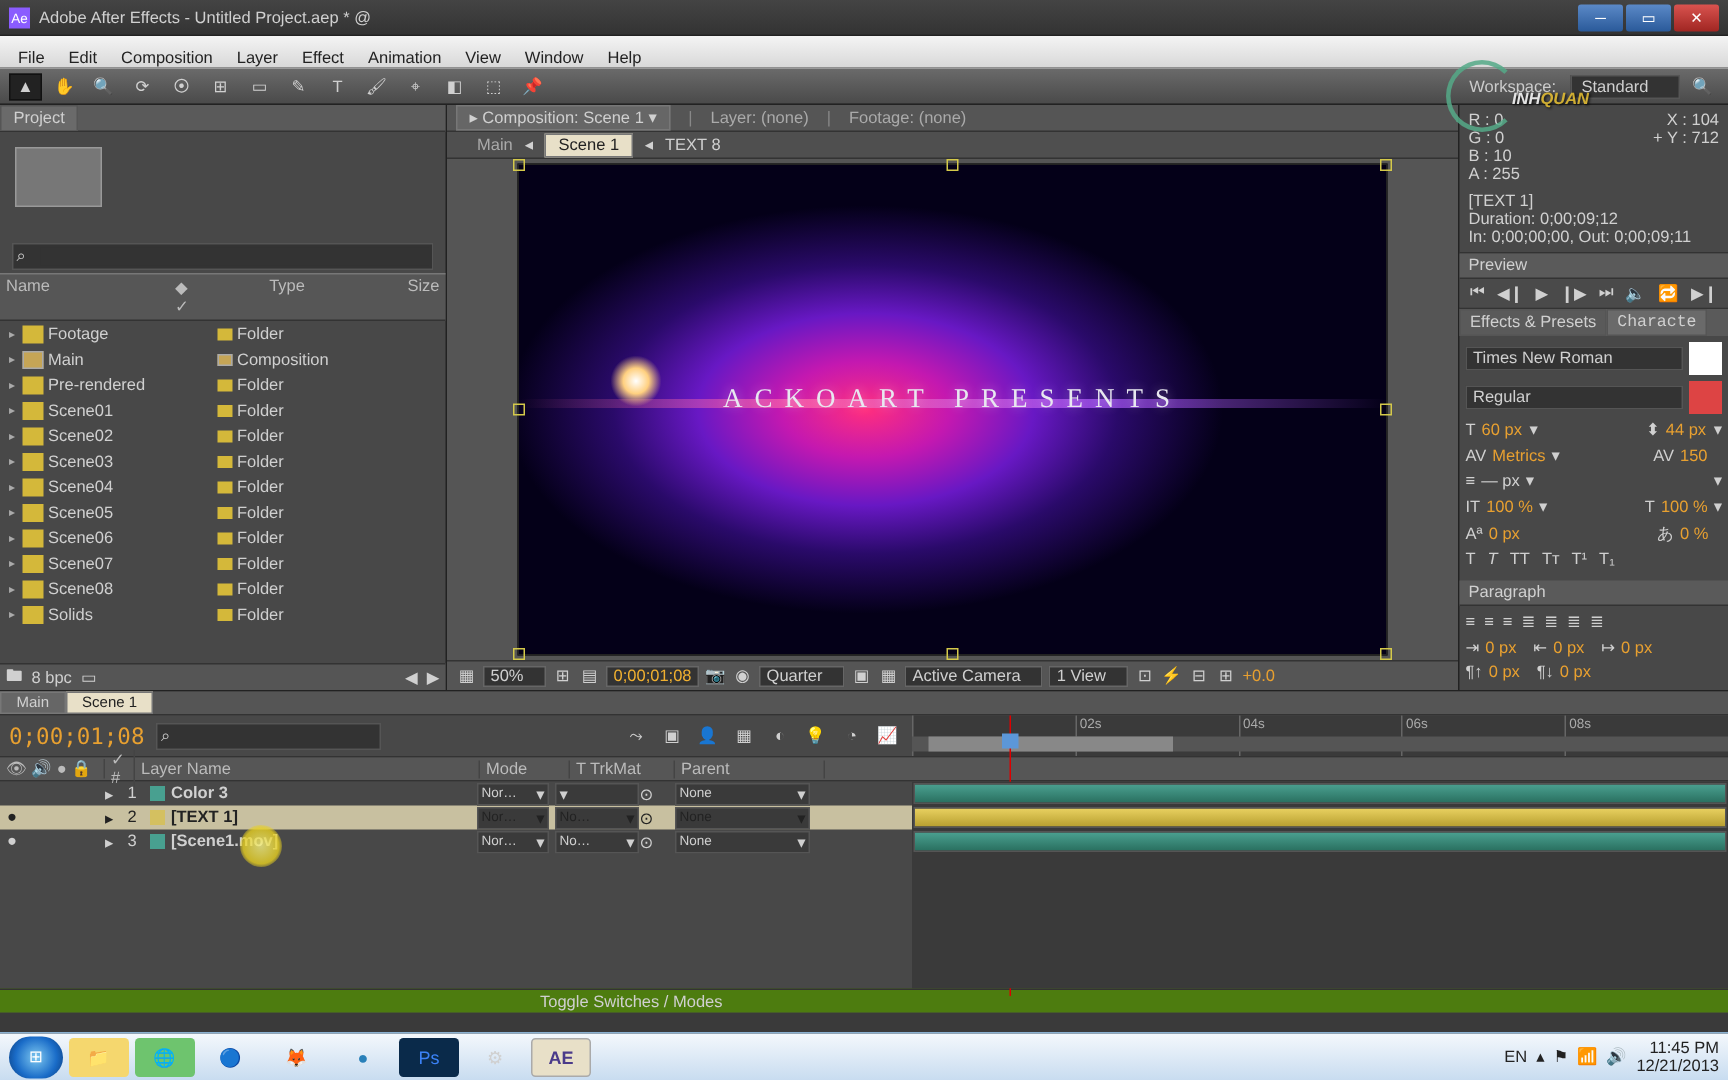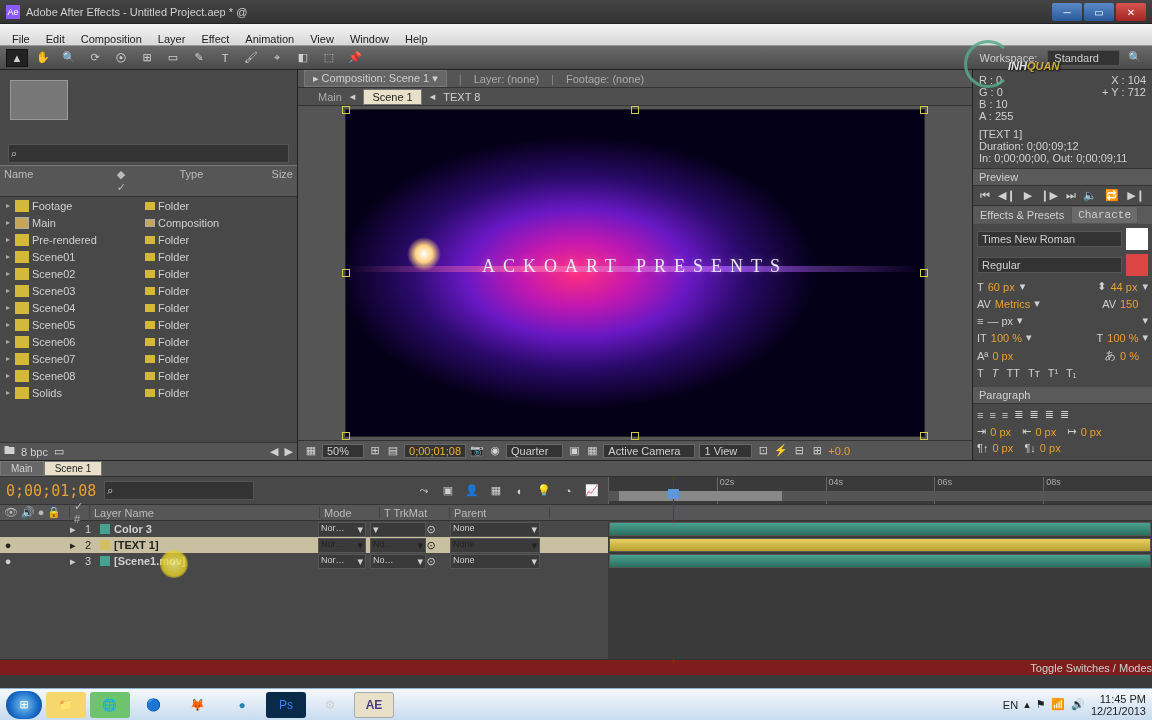--- a/index.html
+++ b/index.html
@@ -116,21 +116,21 @@
 .layer-row .idx { width: 16px; text-align: center; }
 .layer-row .swatch { width: 10px; height: 10px; margin: 0 4px; }
 .layer-row .lname { width: 200px; font-weight: bold; }
 .layer-row .mode { width: 48px; margin-left: 4px; background: #3a3a3a; border: 1px solid #555; padding: 0 2px; font-size: 9px; display: flex; justify-content: space-between; }
 .layer-row .trk { width: 56px; margin-left: 4px; background: #3a3a3a; border: 1px solid #555; padding: 0 2px; font-size: 9px; display: flex; justify-content: space-between; }
 .layer-row .par { width: 90px; margin-left: 14px; background: #3a3a3a; border: 1px solid #555; padding: 0 2px; font-size: 9px; display: flex; justify-content: space-between; }
 .layer-bar { position: absolute; height: 14px; left: 1px; right: 1px; border: 1px solid #555; }
 .bar1{top:1px;background:linear-gradient(#4aa090,#2a7060)}
 .bar2{top:17px;background:linear-gradient(#e8d060,#b8a030)}
 .bar3{top:33px;background:linear-gradient(#4aa090,#2a7060)}
-.tl-footer { height: 16px; background: #7f1d1d; display: flex; align-items: center; justify-content: flex-end; font-size: 9px; border-top: 1px solid #333; }
+.tl-footer { height: 16px; background: #4d7c0f; display: flex; align-items: center; justify-content: flex-start; font-size: 9px; border-top: 1px solid #333; }
 
 .taskbar { position: absolute; left: 0; right: 0; bottom: 0; height: 32px; background: linear-gradient(#f4f8fc,#c8dcf0); display: flex; align-items: center; padding: 0 6px; gap: 4px; border-top: 1px solid #8ab0d0; }
 .start-orb { width: 36px; height: 28px; border-radius: 14px; background: radial-gradient(circle,#7ec8f0 0%,#1a6cc8 60%,#0a3a78 100%); display: flex; align-items: center; justify-content: center; }
 .tb-icon { width: 40px; height: 26px; border-radius: 3px; display: flex; align-items: center; justify-content: center; font-size: 12px; }
 .tb-spacer { flex: 1; }
 .tray { display: flex; align-items: center; gap: 6px; color: #222; font-size: 10px; }
 .tray .clock { text-align: right; line-height: 12px; }
 
 .watermark { position: absolute; top: 40px; right: 8px; width: 180px; height: 48px; opacity: .85; pointer-events: none; }
 .watermark .ring { position: absolute; left: 0; top: 0; width: 48px; height: 48px; border: 3px solid #5a8; border-radius: 50%; border-right-color: transparent; }
@@ -181,20 +181,23 @@
   <div class="tool">📌</div>
   <div class="spacer"></div>
   <span class="workspace-label">Workspace:</span>
   <div class="workspace-sel"><span>Standard</span></div>
   <div class="tool">🔍</div>
 </div>
 
 <div class="main-row">
 
   <div class="project-panel">
+    <div class="panel-tab">
+        <span>Project</span>
+      </div>
     <div class="project-thumb-area">
         <div class="project-thumb"></div>
       </div>
     <div class="project-search">
       <span class="mag">⌕</span>
       <input placeholder="" style="">
     </div>
     <div class="project-header">
       <div class="col-name">Name</div>
       <div style="width:30px">◆ ✓</div>

